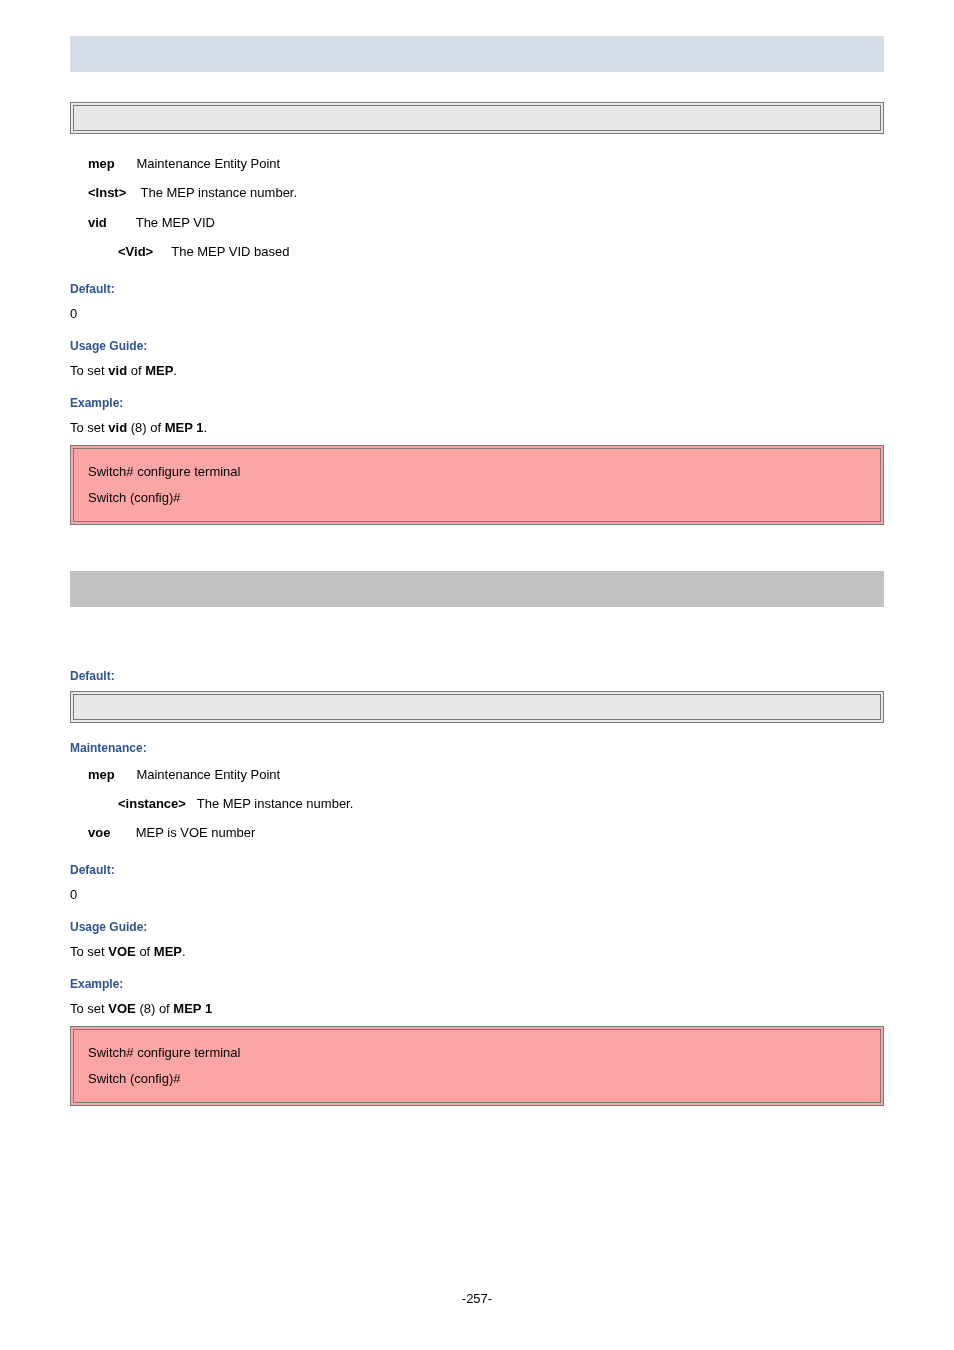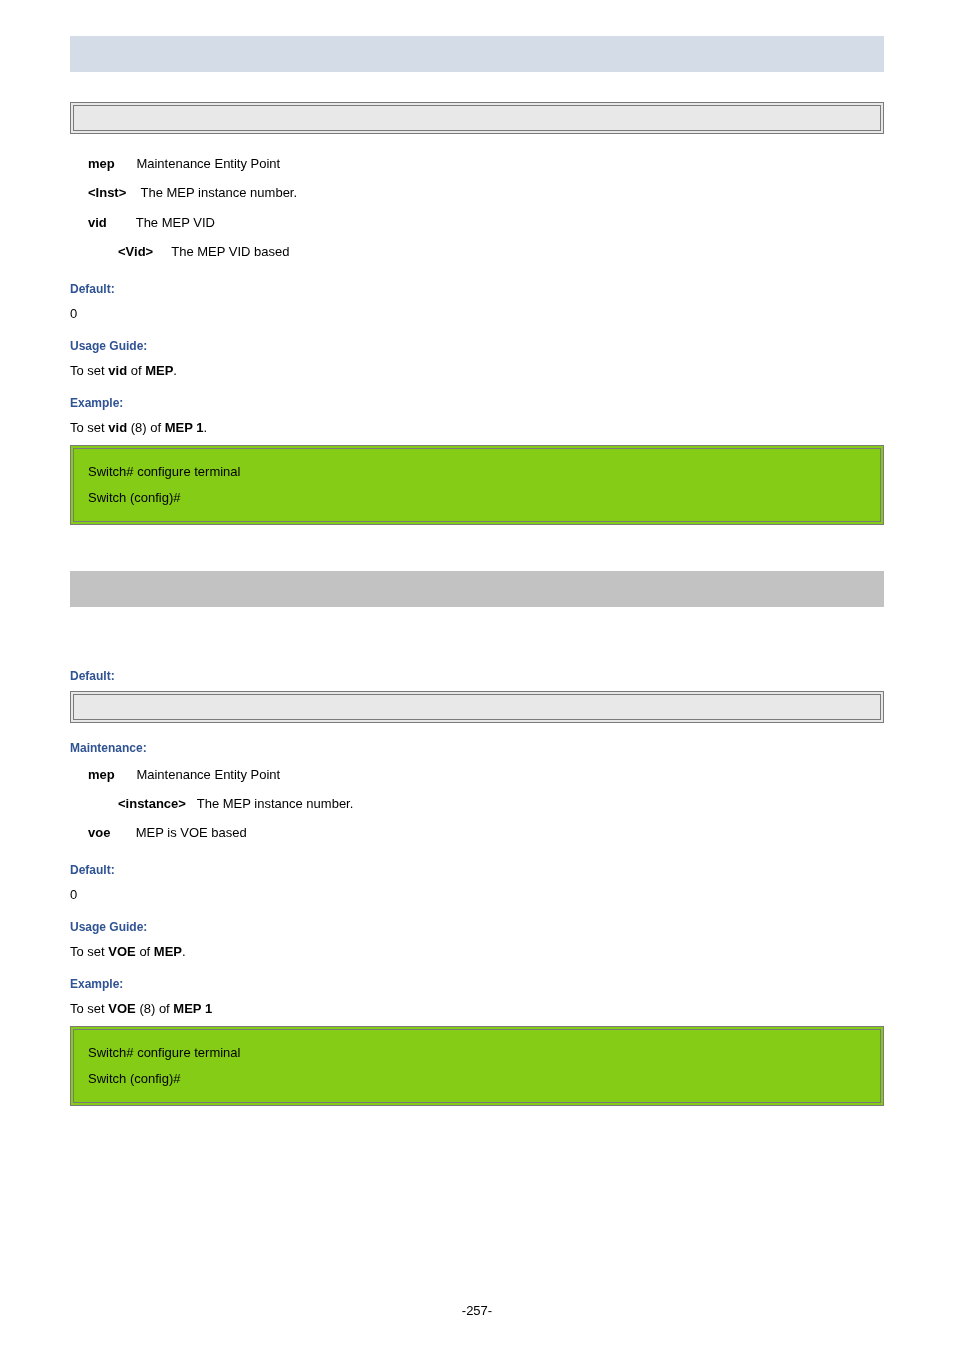--- a/index.html
+++ b/index.html
@@ -29,38 +29,38 @@
   }
   .syntax-box {
     border: 4px double #7a7a7a;
     background: #e8e8e8;
     padding: 12px 14px;
     margin: 6px 0 14px 0;
     min-height: 28px;
   }
   .code-box {
     border: 4px double #7a7a7a;
-    background: #84cc16;
+    background: #fca5a5;
     padding: 10px 14px;
     margin: 8px 0 0 0;
     line-height: 2.0;
     font-size: 13px;
   }
   .param-line {
     margin: 6px 0 6px 18px;
     line-height: 1.8;
   }
   .param-line.inner { margin-left: 48px; }
   .bold { font-weight: bold; }
   .plain-line {
     margin: 10px 0;
   }
   .page-footer {
     position: absolute;
-    bottom: 32px;
+    bottom: 44px;
     left: 0;
     width: 100%;
     text-align: center;
     font-size: 13px;
   }
   .gapper { height: 46px; }
   .gapper-sm { height: 14px; }
 </style>
 </head>
 <body>
@@ -95,21 +95,21 @@
 <div class="section-header gray"></div>
 
 <div class="gapper-sm"></div>
 
 <div class="sub-bold-blue">Default:</div>
 <div class="syntax-box"></div>
 
 <div class="sub-bold-blue">Maintenance:</div>
 <div class="param-line"><span class="bold">mep</span>&nbsp;&nbsp;&nbsp;&nbsp;&nbsp;&nbsp;<span>Maintenance Entity Point</span></div>
 <div class="param-line inner"><span class="bold">&lt;instance&gt;</span>&nbsp;&nbsp;&nbsp;<span>The MEP instance number.</span></div>
-<div class="param-line"><span class="bold">voe</span>&nbsp;&nbsp;&nbsp;&nbsp;&nbsp;&nbsp;&nbsp;<span>MEP is VOE based</span></div>
+<div class="param-line"><span class="bold">voe</span>&nbsp;&nbsp;&nbsp;&nbsp;&nbsp;&nbsp;&nbsp;<span>MEP is VOE number</span></div>
 
 <div class="sub-bold-blue">Default:</div>
 <div class="plain-line">0</div>
 
 <div class="sub-bold-blue">Usage Guide:</div>
 <div class="plain-line"><span>To set </span><span class="bold">VOE</span><span> of </span><span class="bold">MEP</span><span>.</span></div>
 
 <div class="sub-bold-blue">Example:</div>
 <div class="plain-line"><span>To set </span><span class="bold">VOE</span><span> (8) of </span><span class="bold">MEP 1</span></div>
 

